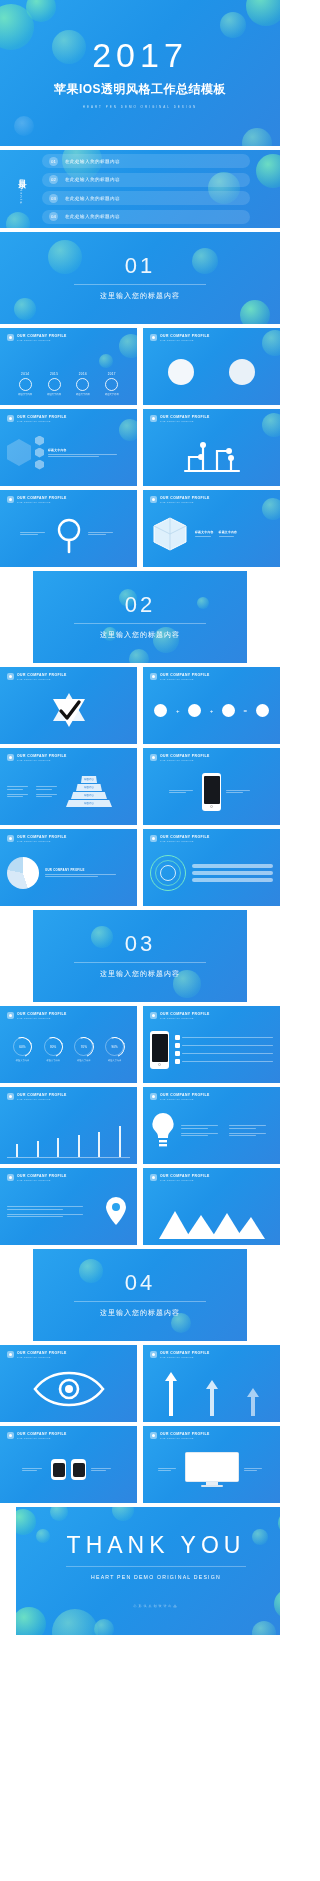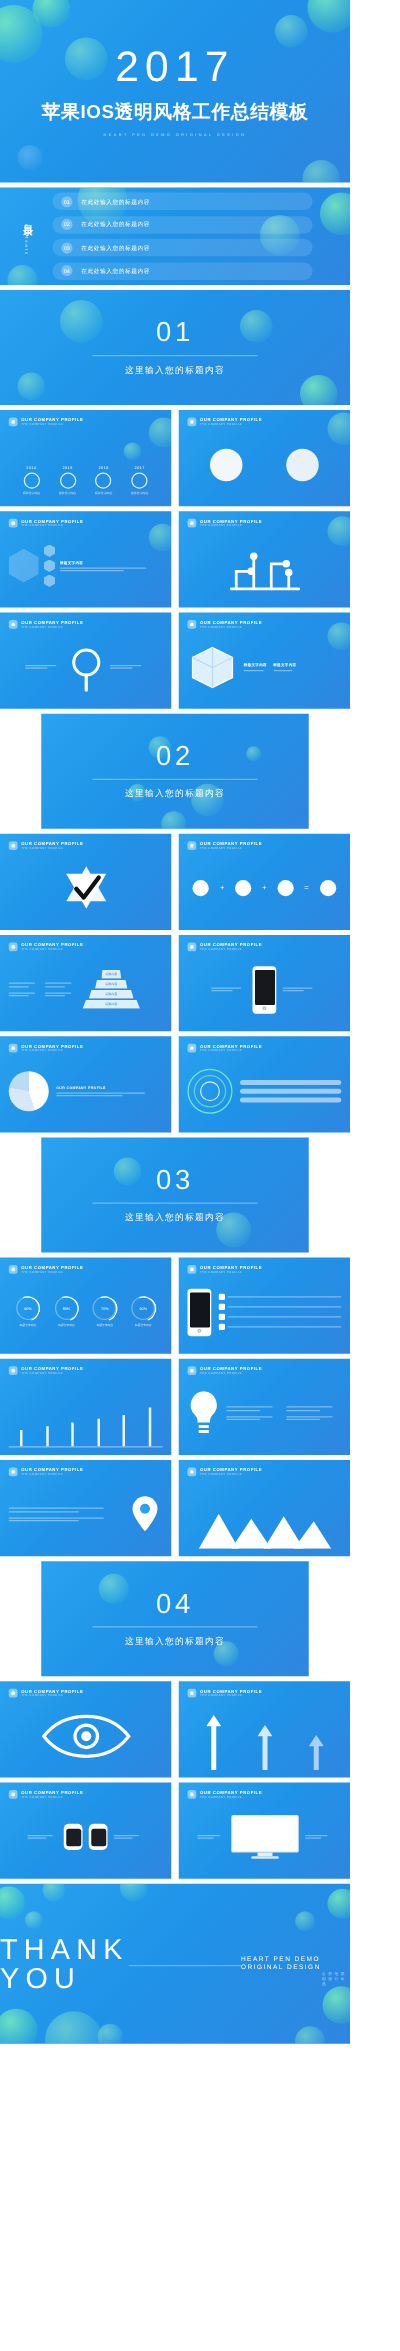--- a/index.html
+++ b/index.html
@@ -29,21 +29,21 @@
   .bub.b2 { background:radial-gradient(circle at 35% 30%, rgba(150,240,200,.55), rgba(80,210,200,.18) 70%, rgba(80,210,200,0) 100%); }
   .bub.w  { background:radial-gradient(circle at 40% 35%, rgba(255,255,255,.22), rgba(255,255,255,.04) 70%, rgba(255,255,255,0) 100%); }
 
   
   .cover { height:146px; display:flex; flex-direction:column; align-items:center; justify-content:center; }
   .cover-year {
     font-size:34px; letter-spacing:5px; color:#fff; font-weight:300;
     line-height:1; z-index:3; font-family:"Liberation Sans", sans-serif;
   }
   .cover-sub {
-    margin-top:9px; font-size:15px; color:#fff; font-weight:bold; letter-spacing:.5px; z-index:3;
+    margin-top:9px; font-size:12px; color:#fff; font-weight:bold; letter-spacing:.5px; z-index:3;
   }
   .cover-en { margin-top:7px; font-size:3px; color:rgba(255,255,255,.72); letter-spacing:2px; z-index:3; }
 
   
   .toc { height:78px; display:flex; align-items:center; }
   .toc-label { width:42px; display:flex; flex-direction:column; align-items:center; justify-content:center; gap:2px; z-index:3; }
   .toc-cn { font-size:8px; color:#fff; font-weight:bold; writing-mode:vertical-rl; letter-spacing:2px; }
   .toc-en { font-size:3.6px; color:rgba(255,255,255,.8); writing-mode:vertical-rl; letter-spacing:1.4px; }
   .toc-list { flex:1; display:flex; flex-direction:column; gap:4.5px; padding-right:30px; z-index:3; }
   .toc-item { display:flex; align-items:center; gap:7px; background:rgba(255,255,255,.13); border-radius:9px; padding:2.5px 7px; }
@@ -103,21 +103,21 @@
   .phone-scr { flex:1; width:100%; background:#16181d; border-radius:1px; margin:1.2px 0; }
   .phone-home { width:3px; height:3px; border:.5px solid #bbb; border-radius:50%; }
   .watch { width:15px; height:21px; background:#fff; border-radius:4px; padding:3.5px 1.5px; display:flex; align-items:center; justify-content:center; }
   .watch-scr { width:100%; height:100%; background:#1b1d22; border-radius:2px; }
   .monitor { width:54px; display:flex; flex-direction:column; align-items:center; }
   .mon-scr { width:100%; height:30px; background:#fff; border:1.6px solid #dfe9f2; border-radius:1.5px; }
   .mon-st { width:12px; height:3px; background:#e7eef5; }
   .mon-base { width:22px; height:1.4px; background:#dbe6f0; border-radius:1px; }
 
   
-  .ty { height:128px; display:flex; flex-direction:row; align-items:center; justify-content:center; }
+  .ty { height:128px; display:flex; flex-direction:column; align-items:center; justify-content:center;margin-left:16px; }
   .ty-t { font-size:23px; color:#fff; font-weight:300; letter-spacing:5px; z-index:3; line-height:1; }
   .ty-rule { width:180px; height:1px; background:rgba(255,255,255,.3); margin:9px 0 7px; z-index:3; }
   .ty-s { font-size:5.2px; color:#fff; letter-spacing:1.2px; z-index:3; }
   .ty-cn { margin-top:24px; font-size:3px; color:rgba(255,255,255,.62); letter-spacing:2px; z-index:3; }
 </style>
 </head>
 <body>
 
 <div class="page">
 

